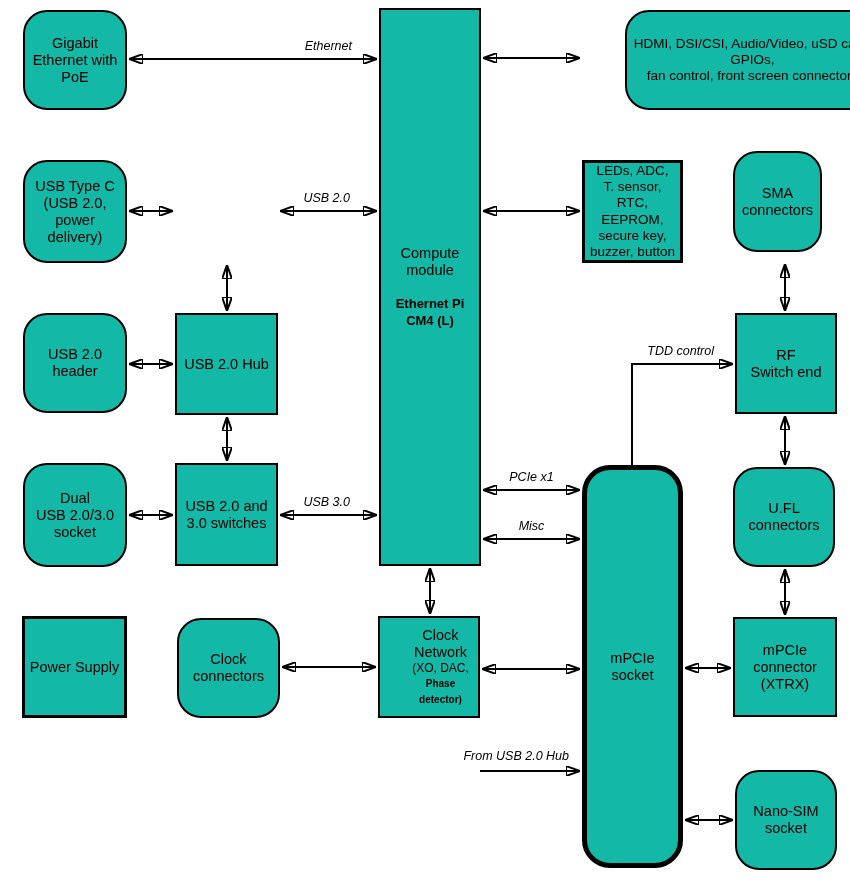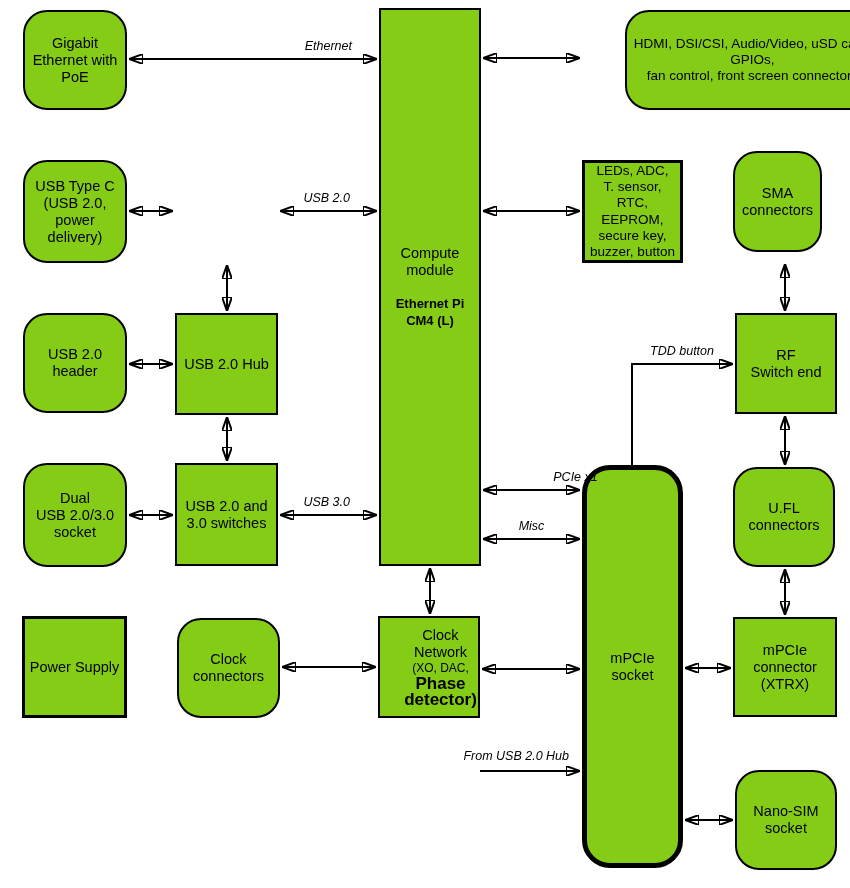--- a/index.html
+++ b/index.html
@@ -17,21 +17,21 @@
   svg.wires {
     position: absolute;
     left: 0; top: 0;
     width: 850px; height: 888px;
     pointer-events: none;
   }
   svg.wires line, svg.wires path { stroke: #000; stroke-width: 2; fill: none; }
 
   .block {
     position: absolute;
-    background: #84cc16;
+    background: #14b8a6;
     border: 2.5px solid #000;
     display: flex;
     flex-direction: column;
     align-items: center;
     justify-content: center;
     text-align: center;
     color: #000;
     font-size: 14.5px;
     line-height: 17px;
     z-index: 2;
@@ -40,21 +40,21 @@
   .rounded  { border-radius: 24px; }
   .border3  { border-width: 3px; }
   .thick    { border-width: 5px; border-radius: 28px; }
 
   .small-text { font-size: 13.5px; line-height: 16.2px; }
 
   .sub  { font-weight: bold; font-size: 13px; line-height: 17px; white-space: pre-line; }
   .gap16 { margin-top: 16px; }
 
   .cn-sub1 { font-size: 12px;   line-height: 15px; white-space: pre-line; }
-  .cn-sub2 { font-size: 17px; line-height: 16px; font-weight: bold; white-space: pre-line; }
+  .cn-sub2 { font-size: 10px; line-height: 16px; font-weight: bold; white-space: pre-line; }
 
   .elabel {
     position: absolute;
     font-size: 12.5px;
     font-style: italic;
     color: #000;
     z-index: 3;
     white-space: nowrap;
   }
   .t-right  { text-align: right; }
@@ -199,21 +199,21 @@
     <span class="lbl">Nano-SIM
 socket</span>
   </div>
 
   <div class="elabel t-right" style="left:240px; top:39px;  width:112px;">Ethernet</div>
 
   <div class="elabel t-right" style="left:240px; top:191px; width:110px;">USB 2.0</div>
 
   <div class="elabel t-right" style="left:240px; top:495px; width:110px;">USB 3.0</div>
 
-  <div class="elabel t-center" style="left:481px; top:470px; width:101px;margin-left:44px;">PCIe x1</div>
+  <div class="elabel t-center" style="left:481px; top:470px; width:101px;">PCIe x1</div>
 
   <div class="elabel t-center" style="left:481px; top:519px; width:101px;">Misc</div>
 
-  <div class="elabel t-right" style="left:600px; top:344px; width:114px;">TDD button</div>
+  <div class="elabel t-right" style="left:600px; top:344px; width:114px;">TDD control</div>
 
   <div class="elabel t-right" style="left:455px; top:749px; width:114px;">From USB 2.0 Hub</div>
 
 </div>
 
 </body></html>

